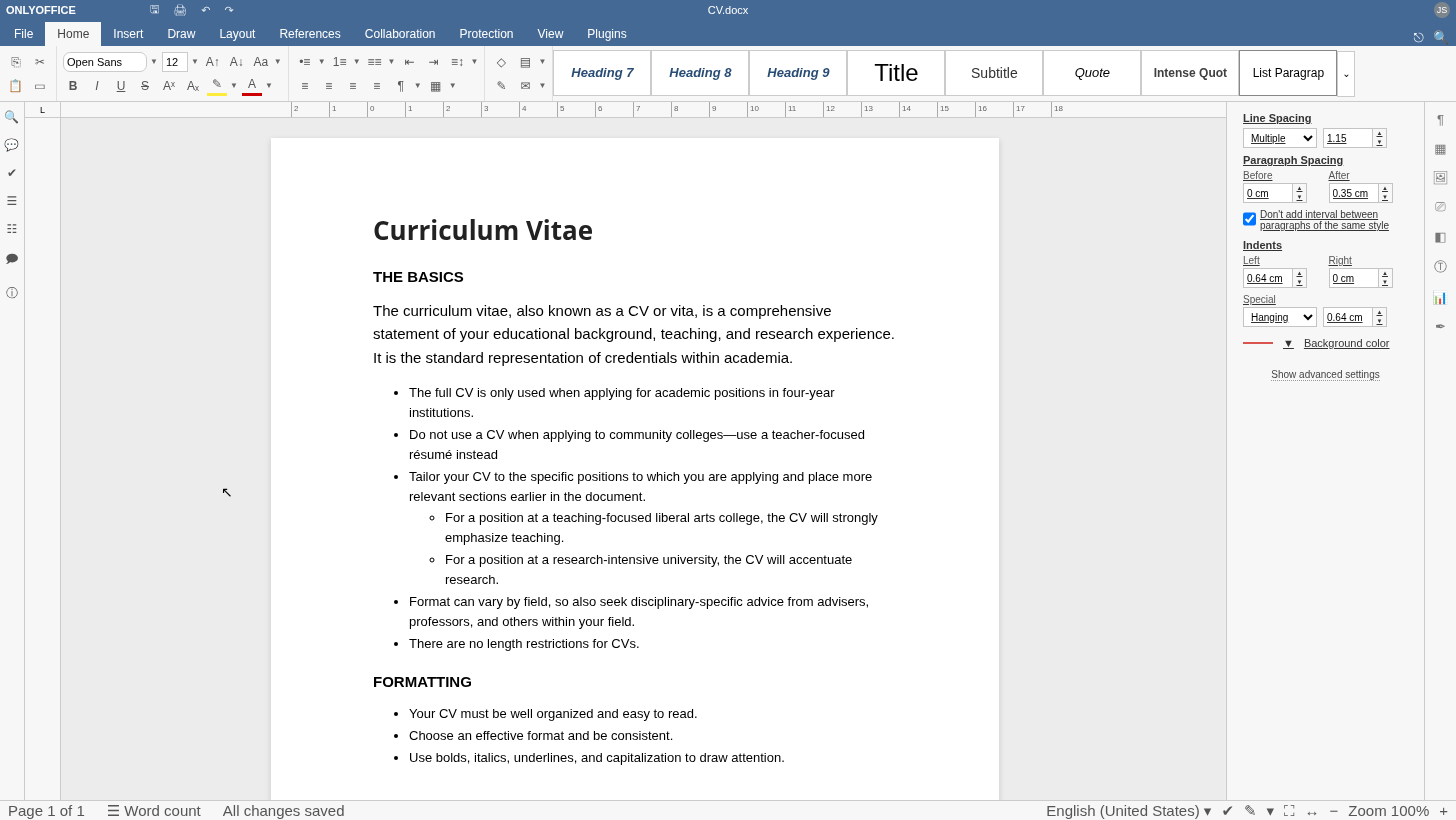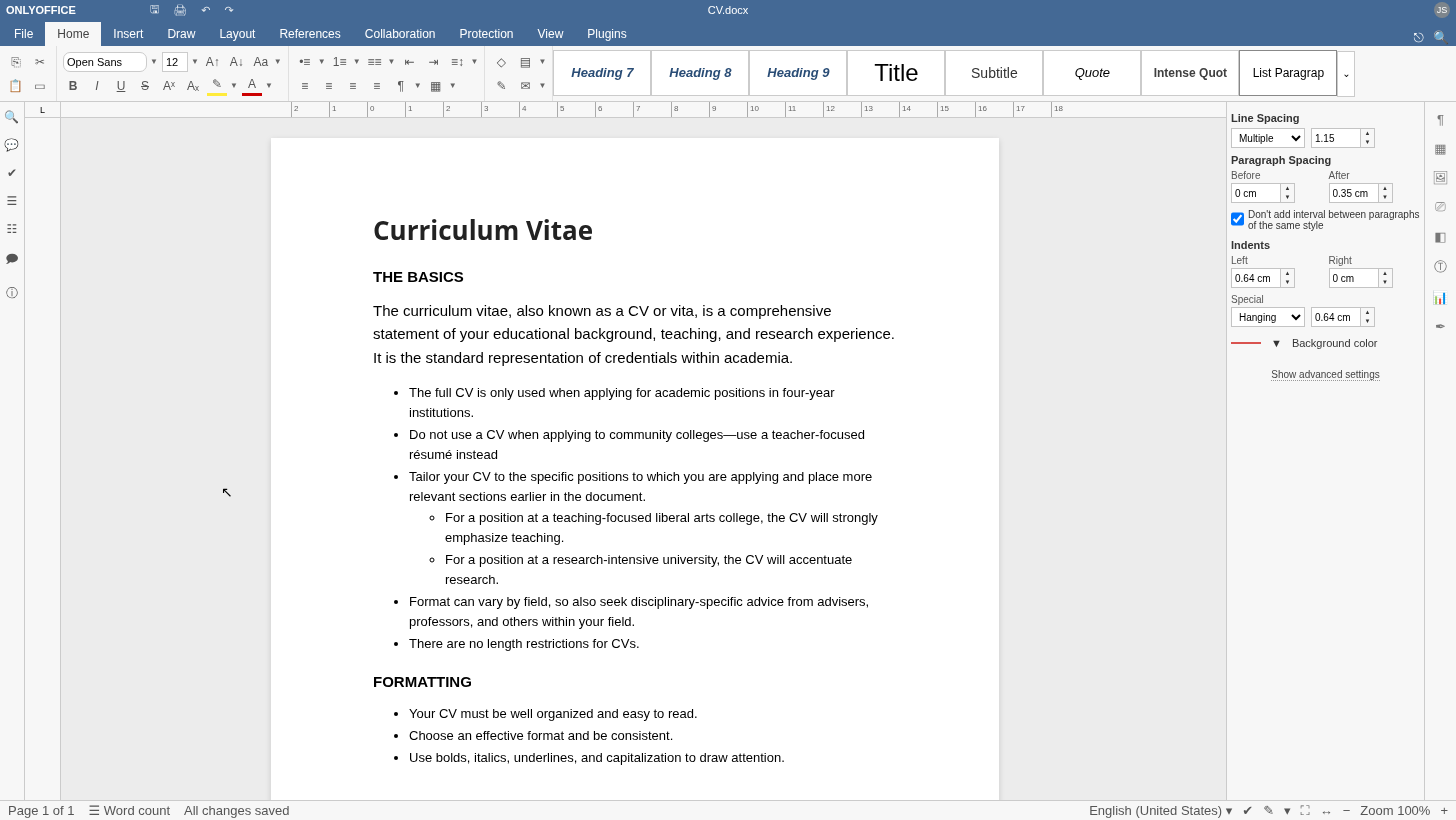--- a/index.html
+++ b/index.html
@@ -58,39 +58,39 @@
 .canvas-inner { margin-left: 210px; }
 .page { width: 728px; min-height: 900px; background: #fff; box-shadow: 0 2px 6px rgba(0,0,0,.15); padding: 74px 100px 60px 102px; }
 .page h1 { font-family: 'Open Sans', Arial; font-size: 26px; font-weight: bold; color: #222; margin-bottom: 20px; }
 .page h2 { font-size: 15px; font-weight: bold; margin-bottom: 14px; margin-top: 18px; }
 .page p.intro { font-size: 15px; line-height: 1.55; margin-bottom: 14px; }
 .page ul { list-style: disc; padding-left: 36px; font-size: 13px; line-height: 1.55; }
 .page ul li { margin-bottom: 2px; }
 .page ul ul { list-style: circle; padding-left: 36px; }
 
 
-.right-panel { width: 198px; background: #f7f7f7; border-left: 1px solid #cbcbcb; padding: 8px 4px; font-size: 11px; color: #333; }
+.right-panel { width: 198px; background: #f7f7f7; border-left: 1px solid #cbcbcb; padding: 8px 16px; font-size: 11px; color: #333; text-decoration: underline; }
 .right-panel .lbl { font-weight: bold; margin-bottom: 4px; margin-top: 2px; }
 .right-panel .sub { font-size: 10px; color: #555; margin-bottom: 2px; }
 .right-panel .row2 { display: flex; gap: 6px; margin-bottom: 6px; align-items: center; }
 .right-panel select, .right-panel input { font-size: 10px; height: 20px; border: 1px solid #c4c4c4; background: #fff; padding: 0 3px; }
 .right-panel .spin { width: 68px; display: flex; }
 .right-panel .spin input { width: 50px; text-align: left; }
 .right-panel .spin .arrows { width: 14px; display: flex; flex-direction: column; border: 1px solid #c4c4c4; border-left: none; }
 .right-panel .spin .arrows div { flex: 1; font-size: 6px; text-align: center; line-height: 8px; cursor: pointer; }
 .right-panel .chk { display: flex; gap: 4px; align-items: flex-start; font-size: 10px; margin: 4px 0 8px 0; }
 .right-panel .colorline { width: 30px; height: 2px; background: #d9534f; display: inline-block; vertical-align: middle; margin-right: 4px; }
 .right-panel .adv { text-align: center; font-size: 10px; color: #444; margin-top: 14px; cursor: pointer; border-bottom: 1px dotted #999; display: inline-block; }
 .right-panel .adv-wrap { text-align: center; }
 
 .right-rail { width: 32px; background: #f7f7f7; border-left: 1px solid #cbcbcb; display: flex; flex-direction: column; align-items: center; gap: 14px; padding-top: 10px; font-size: 13px; color: #777; }
 .right-rail span { cursor: pointer; }
 
 
-.statusbar { height: 20px; background: #f7f7f7; border-top: 1px solid #cbcbcb; display: flex; align-items: center; font-size: 13px; color: #555; padding: 0 8px; gap: 14px; }
+.statusbar { height: 20px; background: #f7f7f7; border-top: 1px solid #cbcbcb; display: flex; align-items: center; font-size: 15px; color: #555; padding: 0 8px; gap: 22px; }
 .statusbar .spacer { flex: 1; text-align: left; }
 .statusbar .right { display: flex; gap: 10px; align-items: center; margin-left: auto; text-align: right; }
 .statusbar .right span { cursor: pointer; }
 .cursor-arrow { position: absolute; left: 196px; top: 382px; font-size: 14px; color: #000; pointer-events:none; z-index: 50;}
 </style>
 </head>
 <body>
 
 <div class="titlebar">
   <span class="app-name">ONLYOFFICE</span>

